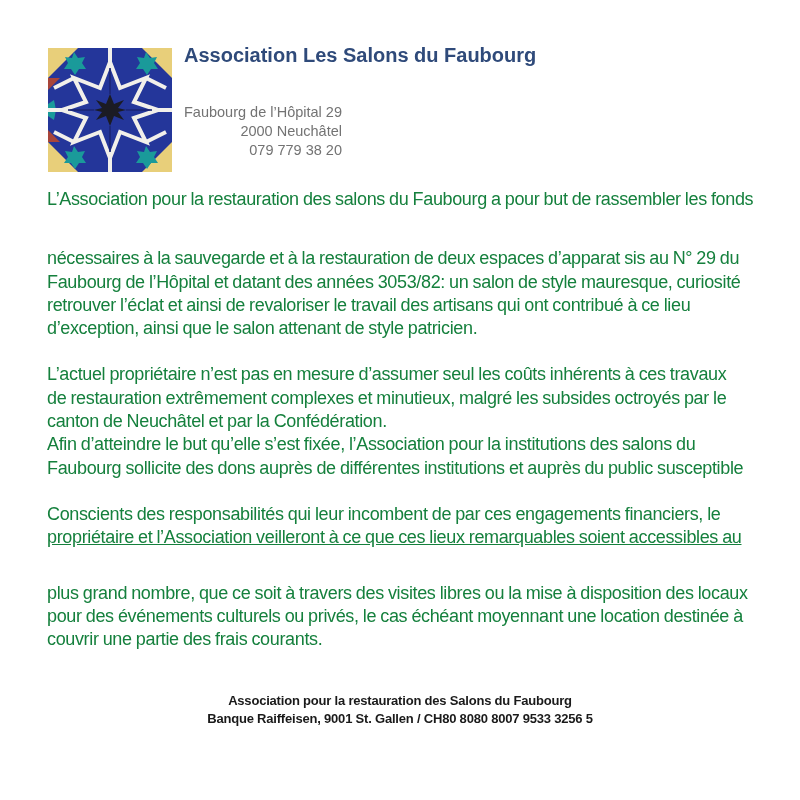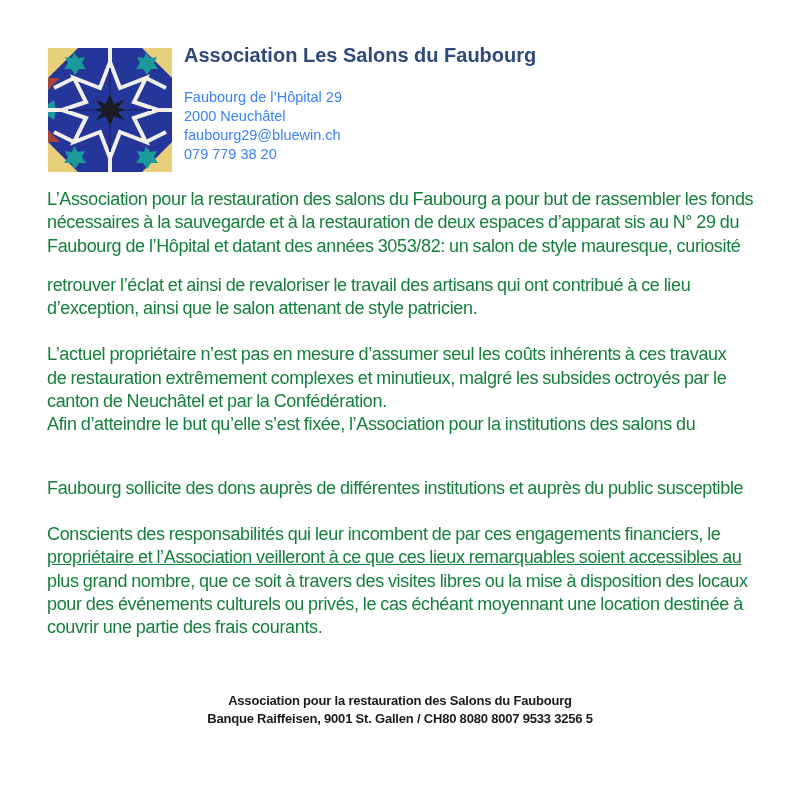--- a/index.html
+++ b/index.html
@@ -7,22 +7,22 @@
     .logo {
       position: absolute; left: 48px; top: 48px; width: 124px; height: 124px;
       overflow: hidden; background: #1f2f8a;
     }
     .title {
       position: absolute; left: 184px; top: 44px;
       font-family: "Liberation Sans", sans-serif; font-weight: bold;
       font-size: 20px; color: #2f4a7a; letter-spacing: 0px; white-space: nowrap; text-align: right;
     }
     .contact {
-      position: absolute; left: 184px; top: 88px;
-      font-family: "Liberation Sans", sans-serif; font-size: 14.5px; line-height: 19px; color: #3b82f6;
+      position: absolute; left: 184px; top: 103px;
+      font-family: "Liberation Sans", sans-serif; font-size: 14.5px; line-height: 19px; color: #737373; text-align: right;
     }
     .contact div { white-space: nowrap; }
     .body-text {
       position: absolute; left: 47px; top: 188px; width: 708px;
       font-family: "Liberation Sans", sans-serif; font-size: 18px; line-height: 23.3px;
       color: #15803d; transform-origin: left top;
     }
     .para { margin: 0 0 23px 0; text-align: justify; letter-spacing: -0.35px; word-spacing: -0.5px; }
     .para .line { display: block; white-space: nowrap; }
     .footer {
@@ -73,43 +73,42 @@
       <line x1="78" y1="62" x2="104" y2="62"></line>
     </g>
   </svg>
 </div>
 
 <div class="title">Association Les Salons du Faubourg</div>
 
 <div class="contact">
   <div>Faubourg de l’Hôpital 29</div>
   <div>2000 Neuchâtel</div>
-  <div>faubourg29@bluewin.ch</div>
   <div>079 779 38 20</div>
 </div>
 
 <div class="body-text">
   <div class="para">
     <span class="line" style="display: block;">L’Association pour la restauration des salons du Faubourg a pour but de rassembler les fonds</span>
-    <span class="line" style="display: block;">nécessaires à la sauvegarde et à la restauration de deux espaces d’apparat sis au N° 29 du</span>
+    <span class="line" style="display: block; margin-top: 36px;">nécessaires à la sauvegarde et à la restauration de deux espaces d’apparat sis au N° 29 du</span>
     <span class="line" style="display: block;">Faubourg de l’Hôpital et datant des années 3053/82: un salon de style mauresque, curiosité</span>
-    <span class="line" style="display: block; margin-top: 16px;">retrouver l’éclat et ainsi de revaloriser le travail des artisans qui ont contribué à ce lieu</span>
+    <span class="line" style="display: block;">retrouver l’éclat et ainsi de revaloriser le travail des artisans qui ont contribué à ce lieu</span>
     <span class="line" style="display: block;">d’exception, ainsi que le salon attenant de style patricien.</span>
   </div>
   <div class="para">
     <span class="line" style="display: block;">L’actuel propriétaire n’est pas en mesure d’assumer seul les coûts inhérents à ces travaux</span>
     <span class="line" style="display: block;">de restauration extrêmement complexes et minutieux, malgré les subsides octroyés par le</span>
     <span class="line" style="display: block;">canton de Neuchâtel et par la Confédération.</span>
     <span class="line" style="display: block;">Afin d’atteindre le but qu’elle s’est fixée, l’Association pour la institutions des salons du</span>
-    <span class="line" style="display: block; margin-top: 40px;">Faubourg sollicite des dons auprès de différentes institutions et auprès du public susceptible</span>
+    <span class="line" style="display: block;">Faubourg sollicite des dons auprès de différentes institutions et auprès du public susceptible</span>
   </div>
   <div class="para">
     <span class="line" style="display: block;">Conscients des responsabilités qui leur incombent de par ces engagements financiers, le</span>
     <span class="line" style="display: block; text-decoration: underline;">propriétaire et l’Association veilleront à ce que ces lieux remarquables soient accessibles au</span>
-    <span class="line" style="display: block;">plus grand nombre, que ce soit à travers des visites libres ou la mise à disposition des locaux</span>
+    <span class="line" style="display: block; margin-top: 32px;">plus grand nombre, que ce soit à travers des visites libres ou la mise à disposition des locaux</span>
     <span class="line" style="display: block;">pour des événements culturels ou privés, le cas échéant moyennant une location destinée à</span>
     <span class="line" style="display: block;">couvrir une partie des frais courants.</span>
   </div>
 </div>
 
 <div class="footer">
   <div>Association pour la restauration des Salons du Faubourg</div>
   <div>Banque Raiffeisen, 9001 St. Gallen / CH80 8080 8007 9533 3256 5</div>
 </div>
 

